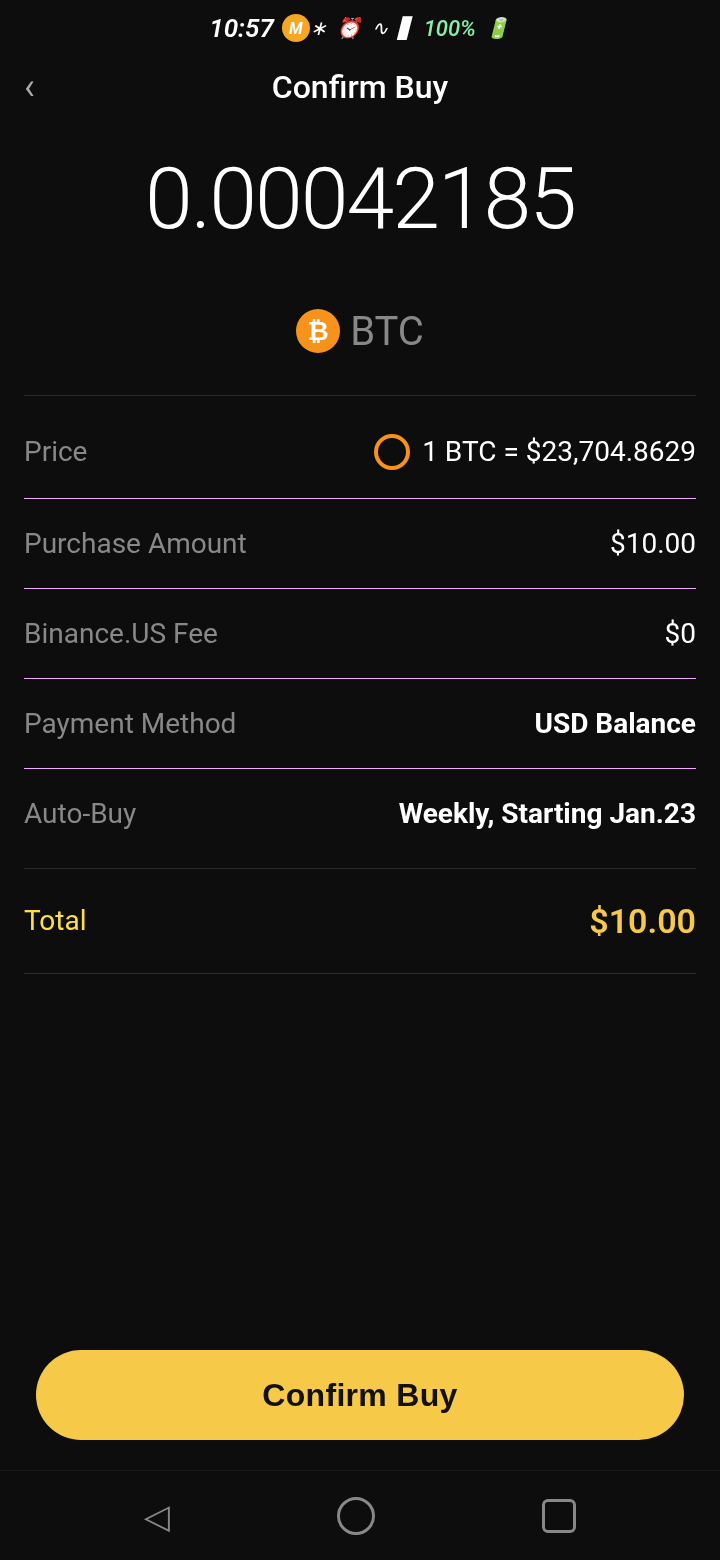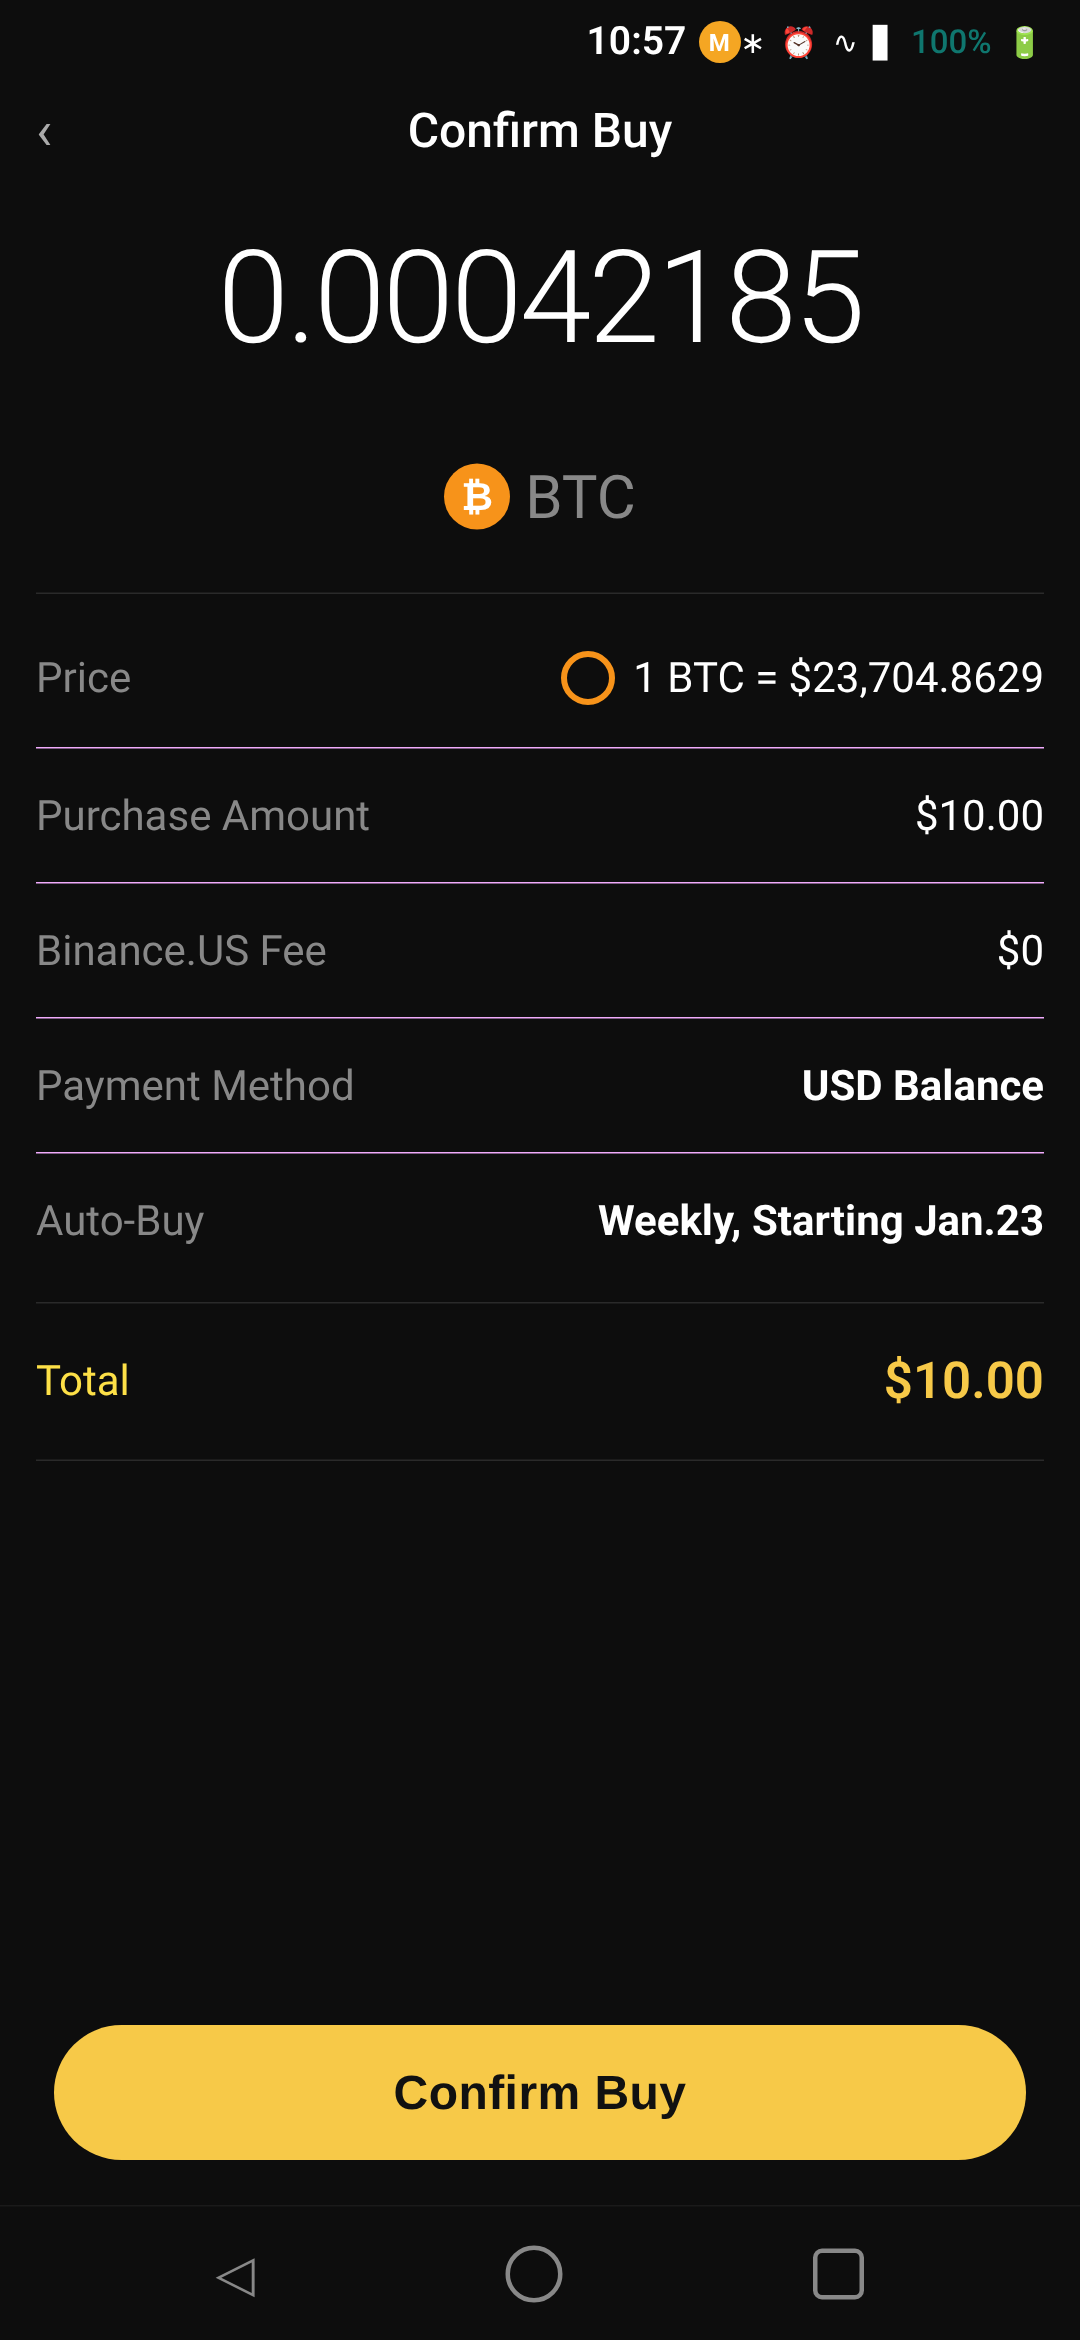--- a/index.html
+++ b/index.html
@@ -12,24 +12,25 @@
       color: #ffffff;
       font-family: -apple-system, BlinkMacSystemFont, 'Segoe UI', Roboto, sans-serif;
       display: flex;
       flex-direction: column;
       overflow: hidden;
     }
 
     
     .status-bar {
       display: flex;
-      justify-content: flex-end;
+      justify-content: center;
       align-items: center;
       padding: 12px 24px 8px;
       height: 52px;
+      font-style: italic;
     }
     .status-left {
       display: flex;
       align-items: center;
       gap: 8px;
       font-size: 26px;
       font-weight: 600;
       color: #fff;
     }
     .status-m-icon {
@@ -48,21 +49,21 @@
       display: flex;
       align-items: center;
       gap: 10px;
     }
     .status-icon {
       font-size: 20px;
       color: #fff;
     }
     .battery-text {
       font-size: 22px;
-      color: #0f766e;
+      color: #86efac;
       font-weight: 500;
     }
 
     
     .header {
       display: flex;
       align-items: center;
       justify-content: center;
       padding: 16px 24px;
       position: relative;

